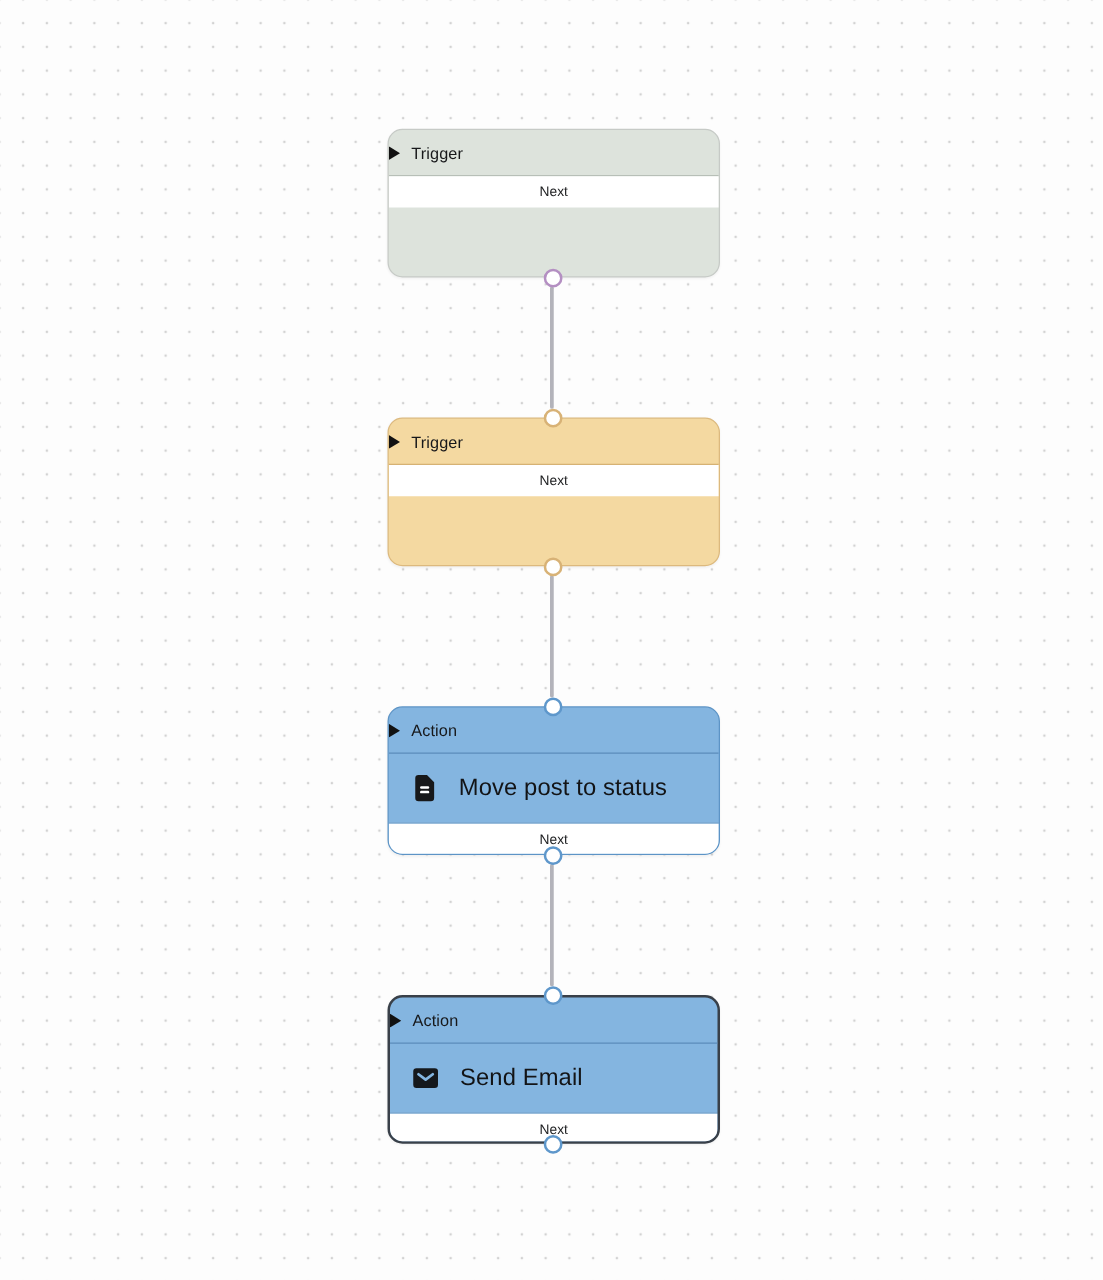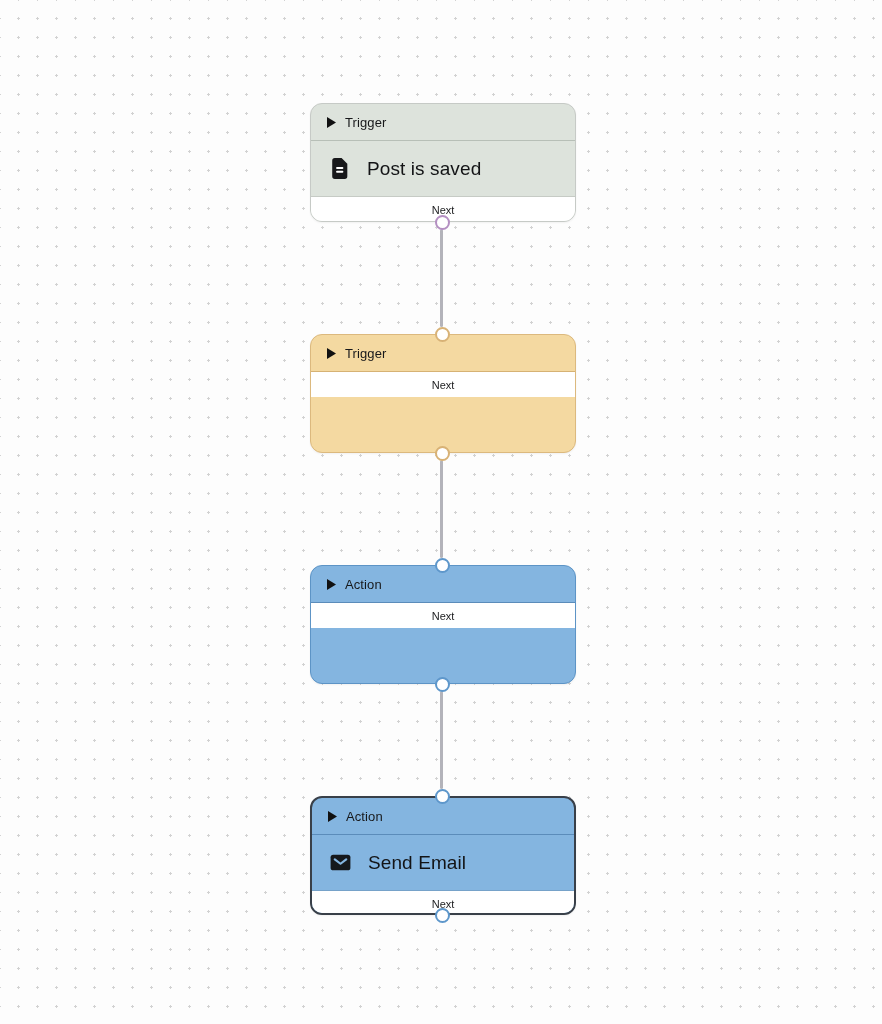--- a/index.html
+++ b/index.html
@@ -32,21 +32,21 @@
   .node.pos-1 { top: 334px; }
   .node.pos-2 { top: 565px; }
   .node.pos-3 { top: 796px; }
   .node.selected { border-width: 2px; }
 
   .node-header {
     height: 37px;
     display: flex;
     align-items: center;
     gap: 9px;
-    padding: 0 16px;
+    padding: 0 0;
     border-bottom: 1px solid var(--node-divider, rgba(0,0,0,0.15));
   }
   .tri-icon { width: 9px; height: 11px; flex: 0 0 auto; display: block; }
   .cat-label {
     font-size: 13px;
     font-weight: 500;
     color: #17181a;
     letter-spacing: 0.1px;
   }
 
@@ -117,28 +117,20 @@
 
 <div class="canvas" style="--canvas-bg: #fdfdfd; --dot-color: #d2d2d2; --edge-color: #b3b3ba;">
 
   <div class="node pos-0" style="--node-bg: #dde3dc; --node-border: #c6cac6; --node-divider: #b7bfb7;">
     <div class="node-header">
       <svg class="tri-icon" viewBox="0 0 9 11">
         <polygon points="0,0 9,5.5 0,11" fill="#111"></polygon>
       </svg>
       <span class="cat-label">Trigger</span>
     </div>
-    <div class="node-body">
-      <svg class="body-icon" viewBox="0 0 24 24">
-        <path d="M7.5 2 H14 L19.5 7.5 V19.5 A2.5 2.5 0 0 1 17 22 H7.5 A2.5 2.5 0 0 1 5 19.5 V4.5 A2.5 2.5 0 0 1 7.5 2 Z" fill="#17181a"></path>
-        <rect x="8.7" y="10.6" width="7" height="1.9" rx="0.9" fill="#ffffff"></rect>
-        <rect x="8.7" y="14.1" width="7" height="1.9" rx="0.9" fill="#ffffff"></rect>
-      </svg>
-      <span class="node-title">Post is saved</span>
-    </div>
     <div class="node-footer">
       <span class="next-label">Next</span>
     </div>
   </div>
 
   <div class="node pos-1" style="--node-bg: #f4d9a1; --node-border: #dcb97e; --node-divider: #d6b274;">
     <div class="node-header">
       <svg class="tri-icon" viewBox="0 0 9 11">
         <polygon points="0,0 9,5.5 0,11" fill="#111"></polygon>
       </svg>
@@ -148,20 +140,28 @@
       <span class="next-label">Next</span>
     </div>
   </div>
 
   <div class="node pos-2" style="--node-bg: #84b5e0; --node-border: #5d94c6; --node-divider: #5b8cba;">
     <div class="node-header">
       <svg class="tri-icon" viewBox="0 0 9 11">
         <polygon points="0,0 9,5.5 0,11" fill="#111"></polygon>
       </svg>
       <span class="cat-label">Action</span>
+    </div>
+    <div class="node-body">
+      <svg class="body-icon" viewBox="0 0 24 24">
+        <path d="M7.5 2 H14 L19.5 7.5 V19.5 A2.5 2.5 0 0 1 17 22 H7.5 A2.5 2.5 0 0 1 5 19.5 V4.5 A2.5 2.5 0 0 1 7.5 2 Z" fill="#17181a"></path>
+        <rect x="8.7" y="10.6" width="7" height="1.9" rx="0.9" fill="#ffffff"></rect>
+        <rect x="8.7" y="14.1" width="7" height="1.9" rx="0.9" fill="#ffffff"></rect>
+      </svg>
+      <span class="node-title">Move post to status</span>
     </div>
     <div class="node-footer">
       <span class="next-label">Next</span>
     </div>
   </div>
 
   <div class="node pos-3 selected" style="--node-bg: #84b5e0; --node-border: #394049; --node-divider: #5b8cba;">
     <div class="node-header">
       <svg class="tri-icon" viewBox="0 0 9 11">
         <polygon points="0,0 9,5.5 0,11" fill="#111"></polygon>

